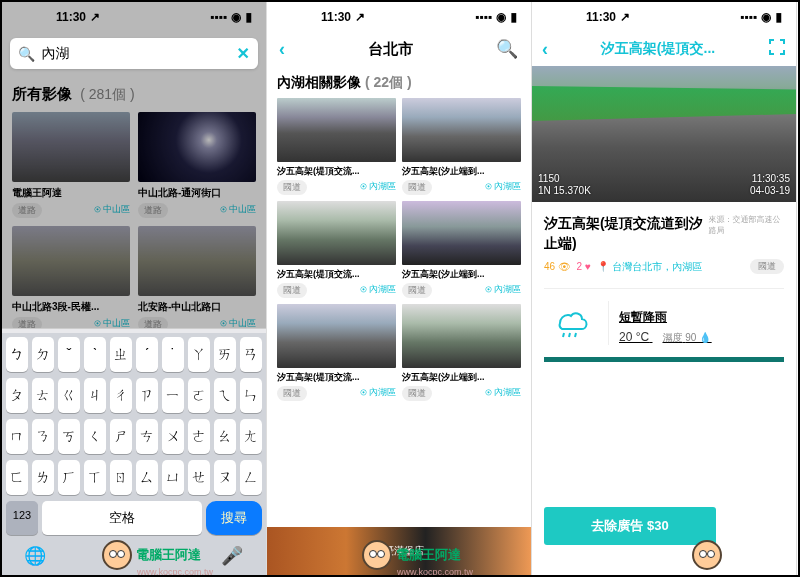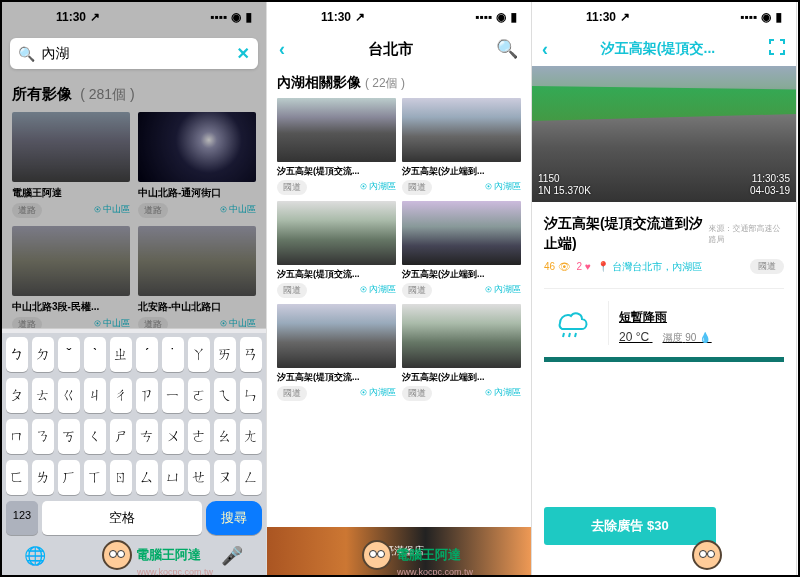--- a/index.html
+++ b/index.html
@@ -50,21 +50,21 @@
   .kb-row.last .key.search { flex:0 0 56px; background:#0a7bff; color:#fef9c3; font-size:13px;border-radius:10px;}
   .kb-bottom { display:flex; justify-content:space-between; padding:4px 20px 6px; font-size:18px; color:#555;}
 
   
   .p2-nav { display:flex; align-items:center; justify-content:space-between; padding:6px 12px; }
   .p2-nav .back { color:#15c3d6; font-size:18px; font-weight:700;}
   .p2-nav .title { font-size:15px; font-weight:600;}
   .p2-nav .search { color:#15c3d6; font-size:18px;}
   .p2-body { padding:8px 10px; height:480px; overflow:hidden;}
   .p2-section-title { font-size:14px; font-weight:700; margin-bottom:6px;}
-  .p2-section-title .cnt { font-size:12px; color:#888; font-weight:400;}
+  .p2-section-title .cnt { font-size:14px; color:#888; font-weight:700;}
   .p2-grid { display:grid; grid-template-columns:1fr 1fr; gap:6px;}
   .p2-card { font-size:9px;}
   .p2-card .thumb { width:100%; height:64px; background:linear-gradient(180deg,#bcc 0%,#889 30%,#555 55%,#333 100%); border-radius:1px;}
   .p2-card .thumb.v2 { background:linear-gradient(180deg,#ccd 0%,#9ab 30%,#666 60%,#333 100%);}
   .p2-card .thumb.v3 { background:linear-gradient(180deg,#ddd 0%,#aba 30%,#676 60%,#333 100%);}
   .p2-card .thumb.v4 { background:linear-gradient(180deg,#cbd 0%,#899 40%,#445 70%,#222 100%);}
   .p2-card .title { margin-top:3px; font-weight:600;}
   .p2-card .meta { display:flex; justify-content:space-between; margin-top:2px;}
   .ad-banner { position:absolute; bottom:0; left:0; right:0; height:48px; background:linear-gradient(90deg,#a52 0%,#c73 30%,#222 60%,#e95 100%); display:flex; align-items:center; justify-content:center; color:#fff; font-size:10px;}
 
@@ -74,21 +74,21 @@
   .p3-nav .title { color:#15c3d6; font-size:14px; font-weight:600;}
   .p3-nav .full { color:#15c3d6;}
   .p3-video { position:relative; width:100%; height:136px; background:linear-gradient(180deg,#9ab 0%,#8a9 15%,#777 35%,#555 60%,#333 100%);}
   .p3-video::before { content:""; position:absolute; top:20px; left:0; right:0; height:35px; background:linear-gradient(180deg,#3a5 0%,#494 100%); clip-path:polygon(0 0,100% 10%,100% 80%,0 100%);}
   .p3-video .overlay-text { position:absolute; font-size:10px; color:#fff; text-shadow:0 0 2px #000;}
   .p3-video .tl { bottom:18px; left:6px;}
   .p3-video .bl { bottom:6px; left:6px;}
   .p3-video .tr { bottom:18px; right:6px;}
   .p3-video .br { bottom:6px; right:6px;}
   .p3-info { padding:12px 12px 8px;}
-  .p3-row1 { display:flex; justify-content:space-between; align-items:center;}
+  .p3-row1 { display:flex; justify-content:space-between; align-items:flex-start;}
   .p3-title { font-size:14px; font-weight:700; line-height:1.4; max-width:180px;}
   .p3-src { font-size:8px; color:#aaa;}
   .p3-stats { margin-top:6px; font-size:10px; display:flex; align-items:center; gap:6px;}
   .p3-stats .views { color:#f5a623;}
   .p3-stats .likes { color:#ff5a8c;}
   .p3-stats .addr { color:#15c3d6;}
   .p3-stats .road-pill { margin-left:auto; background:#eee; color:#888; padding:1px 8px; border-radius:8px; font-size:9px;}
   .p3-weather { margin-top:14px; border-top:1px solid #eee; border-bottom:5px solid #0f766e; padding:12px 0; display:flex; align-items:flex-end;text-decoration:underline;}
   .p3-weather .icon { width:54px; text-align:center;}
   .p3-weather .icon svg path { stroke:#15c3d6; stroke-width:2; fill:none;}

